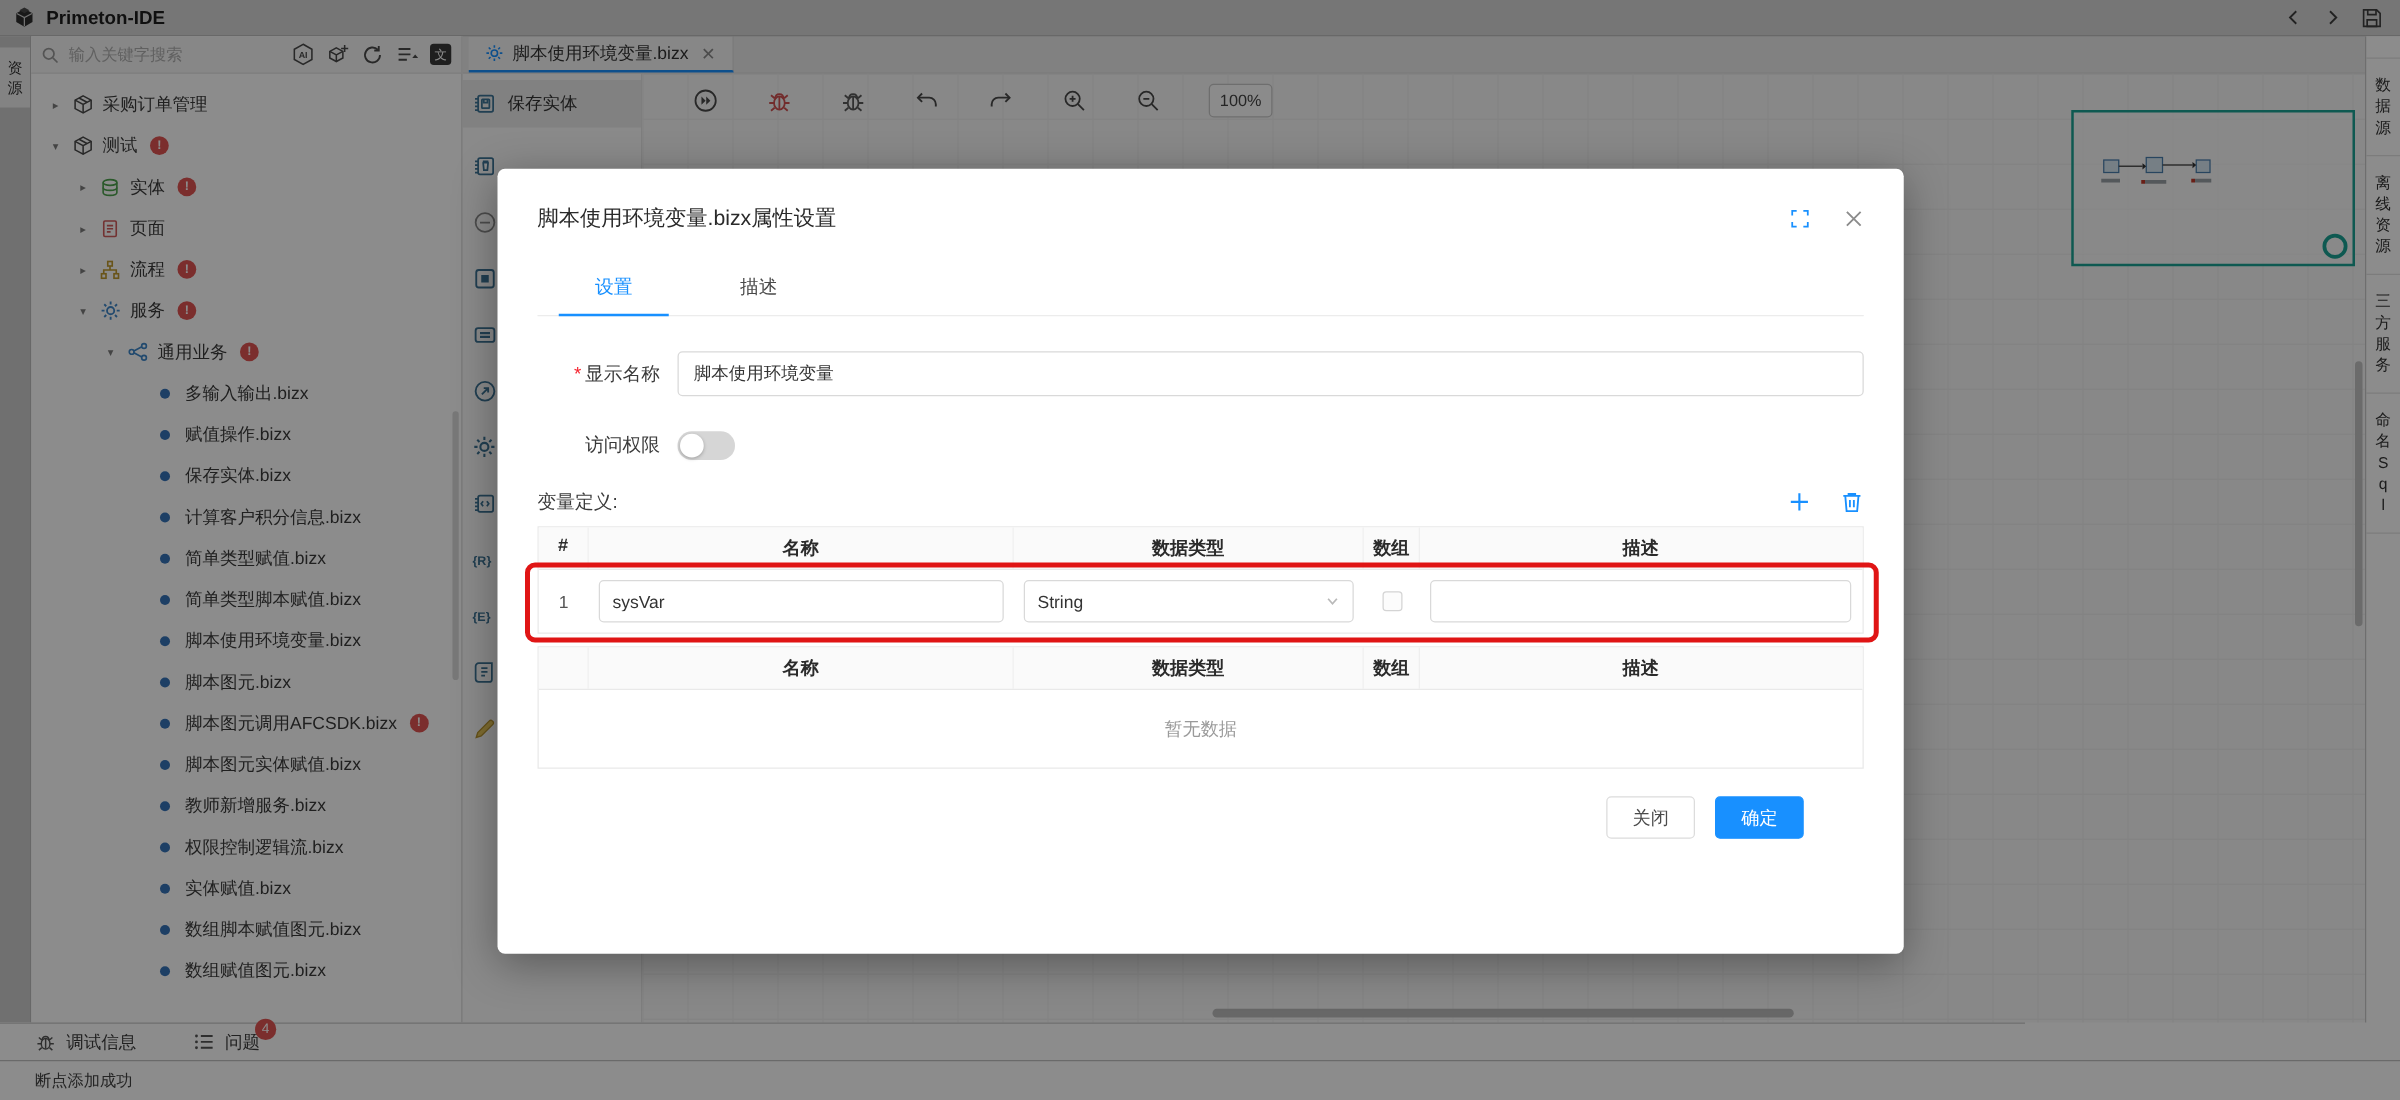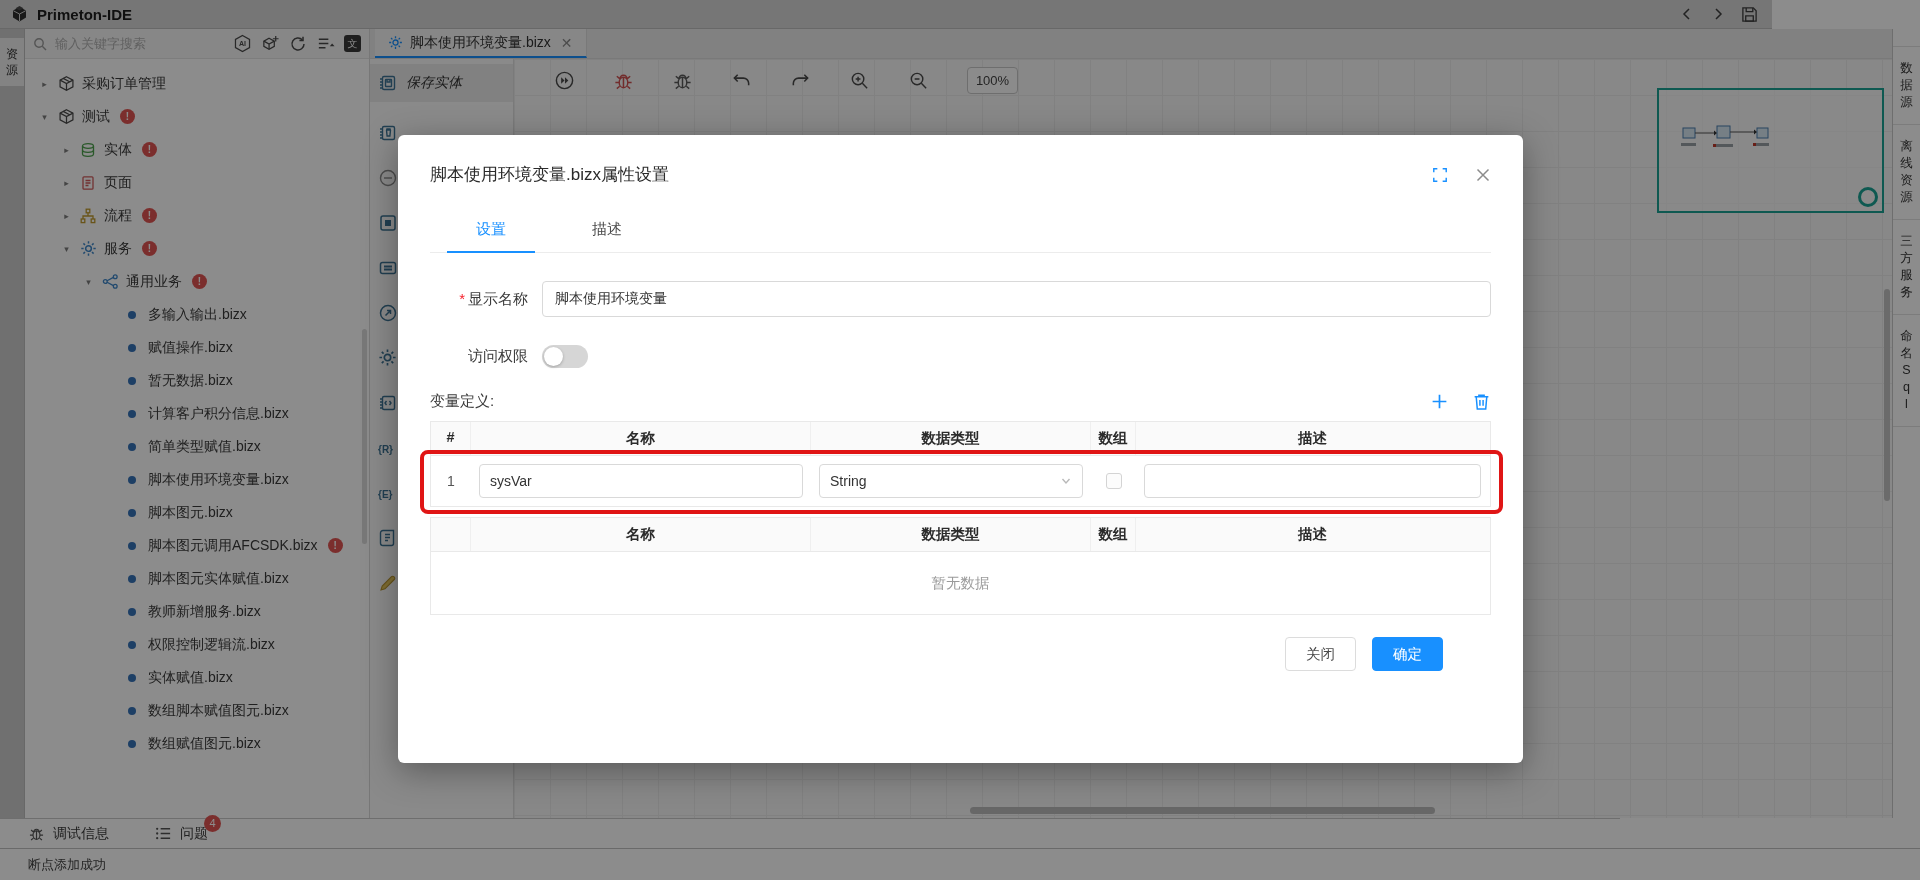--- a/index.html
+++ b/index.html
@@ -3,21 +3,21 @@
 <meta charset="utf-8">
 <style>
   :root{
     --accent:#1890ff; --badge:#e15552; --hl:#e01515; --teal:#1ba394; --pal:#3d7495;
   }
   *{box-sizing:border-box;}
   html,body{margin:0;padding:0;width:1920px;height:880px;overflow:hidden;
     font-family:"Liberation Sans",sans-serif;background:#fff;position:relative;}
   svg{display:block;}
   
-  .titlebar{position:absolute;left:0;top:0;width:1772px;height:29px;background:#d8d8d8;
+  .titlebar{position:absolute;left:0;top:0;width:1920px;height:29px;background:#d8d8d8;
     border-bottom:1px solid #bdbdbd;display:flex;align-items:center;z-index:1;}
   .app-logo{margin-left:10px;}
   .app-title{margin-left:8px;font-size:15px;font-weight:bold;color:#1e1e1e;}
   .titlebar-icons{margin-left:auto;margin-right:14px;display:flex;align-items:center;gap:15px;}
   .titlebar-icons>span{display:inline-flex;cursor:pointer;}
   
   .activitybar{position:absolute;left:0;top:29px;width:25px;height:789px;background:#cdcdcd;
     border-right:1px solid #bdbdbd;z-index:1;}
   .activity-item{margin-top:9px;background:#efefef;padding:8px 0;text-align:center;
     font-size:12px;color:#333;line-height:16px;white-space:pre-line;cursor:pointer;}
@@ -41,21 +41,21 @@
   
   .workspace{position:absolute;left:370px;top:29px;width:1522px;height:789px;z-index:0;}
   .tabbar{height:30px;background:#ececec;border-bottom:1px solid #dcdcdc;display:flex;align-items:stretch;}
   .tab{margin-left:5px;display:flex;align-items:center;gap:7px;padding:0 13px;background:#f6f6f6;
     border-right:1px solid #ddd;border-bottom:2px solid var(--accent);font-size:14px;color:#333;cursor:pointer;}
   .tab-close{color:#8a8a8a;font-size:14px;margin-left:3px;cursor:pointer;}
   .editor-row{position:absolute;left:0;right:0;top:30px;bottom:0;display:flex;}
   .palette{width:144px;flex:0 0 144px;background:#fbfbfb;border-right:1px solid #dedede;padding-top:5px;}
   .palette-row{height:45px;display:flex;align-items:center;gap:8px;padding-left:8px;cursor:pointer;}
   .palette-row.selected{background:#ebebeb;height:38px;margin-bottom:8px;}
-  .p-label{font-size:14px;color:#333;font-style:italic;}
+  .p-label{font-size:14px;color:#333;}
   .p-text{font-size:10px;font-weight:bold;color:var(--pal);}
   .canvas{flex:1;position:relative;background:#f7f7f7;
     background-image:linear-gradient(#ececec 1px,transparent 1px),linear-gradient(90deg,#ececec 1px,transparent 1px);
     background-size:36px 36px;}
   .canvas-toolbar{position:absolute;top:8px;left:40px;display:flex;align-items:center;gap:38px;}
   .canvas-toolbar>span{display:inline-flex;cursor:pointer;}
   .zoom-box{border:1px solid #c9c9c9;background:#fdfdfd;border-radius:4px;width:51px;height:27px;
     display:flex;align-items:center;justify-content:center;font-size:13px;color:#444;}
   .minimap{position:absolute;top:29px;right:8px;width:227px;height:125px;border:2px solid var(--teal);
     background:rgba(252,252,252,.55);}
@@ -297,35 +297,42 @@
         <span class="tree-icon">
           <span class="dot"></span>
         </span>
         <span>赋值操作.bizx</span>
       </div>
       <div class="tree-row" style="padding-left: 80px;">
         <span class="arrow"></span>
         <span class="tree-icon">
           <span class="dot"></span>
         </span>
-        <span>暂无数据.bizx</span>
+        <span>保存实体.bizx</span>
       </div>
       <div class="tree-row" style="padding-left: 80px;">
         <span class="arrow"></span>
         <span class="tree-icon">
           <span class="dot"></span>
         </span>
         <span>计算客户积分信息.bizx</span>
       </div>
       <div class="tree-row" style="padding-left: 80px;">
         <span class="arrow"></span>
         <span class="tree-icon">
           <span class="dot"></span>
         </span>
         <span>简单类型赋值.bizx</span>
+      </div>
+      <div class="tree-row" style="padding-left: 80px;">
+        <span class="arrow"></span>
+        <span class="tree-icon">
+          <span class="dot"></span>
+        </span>
+        <span>简单类型脚本赋值.bizx</span>
       </div>
       <div class="tree-row" style="padding-left: 80px;">
         <span class="arrow"></span>
         <span class="tree-icon">
           <span class="dot"></span>
         </span>
         <span>脚本使用环境变量.bizx</span>
       </div>
       <div class="tree-row" style="padding-left: 80px;">
         <span class="arrow"></span>

